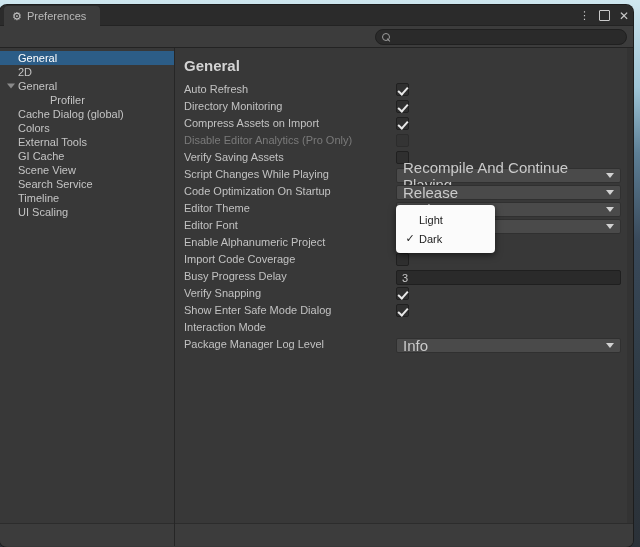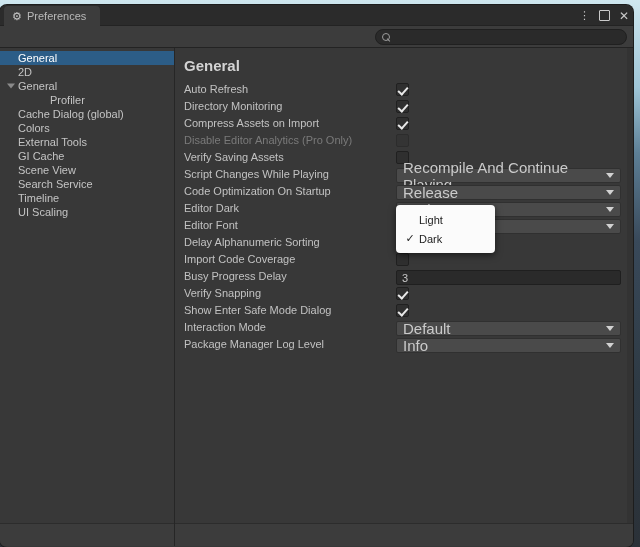--- a/index.html
+++ b/index.html
@@ -358,39 +358,39 @@
           <div class="row">
             <div class="row-label">Code Optimization On Startup</div>
             <div class="ctrl">
               <div class="dropdown">
                 <span>Release</span>
                 <span class="dd-arrow"></span>
               </div>
             </div>
           </div>
           <div class="row">
-            <div class="row-label">Editor Dark</div>
+            <div class="row-label">Editor Theme</div>
             <div class="ctrl">
               <div class="dropdown">
                 <span>Dark</span>
                 <span class="dd-arrow"></span>
               </div>
             </div>
           </div>
           <div class="row">
             <div class="row-label">Editor Font</div>
             <div class="ctrl">
               <div class="dropdown">
                 <span></span>
                 <span class="dd-arrow"></span>
               </div>
             </div>
           </div>
           <div class="row">
-            <div class="row-label">Delay Alphanumeric Sorting</div>
+            <div class="row-label">Enable Alphanumeric Project</div>
             <div class="ctrl">
               <div class="checkbox"></div>
             </div>
           </div>
           <div class="row">
             <div class="row-label">Import Code Coverage</div>
             <div class="ctrl">
               <div class="checkbox"></div>
             </div>
           </div>
@@ -409,26 +409,20 @@
             </div>
           </div>
           <div class="row">
             <div class="row-label">Show Enter Safe Mode Dialog</div>
             <div class="ctrl">
               <div class="checkbox checked"></div>
             </div>
           </div>
           <div class="row">
             <div class="row-label">Interaction Mode</div>
-            <div class="ctrl">
-              <div class="dropdown">
-                <span>Default</span>
-                <span class="dd-arrow"></span>
-              </div>
-            </div>
           </div>
           <div class="row">
             <div class="row-label">Package Manager Log Level</div>
             <div class="ctrl">
               <div class="dropdown">
                 <span>Info</span>
                 <span class="dd-arrow"></span>
               </div>
             </div>
           </div>

